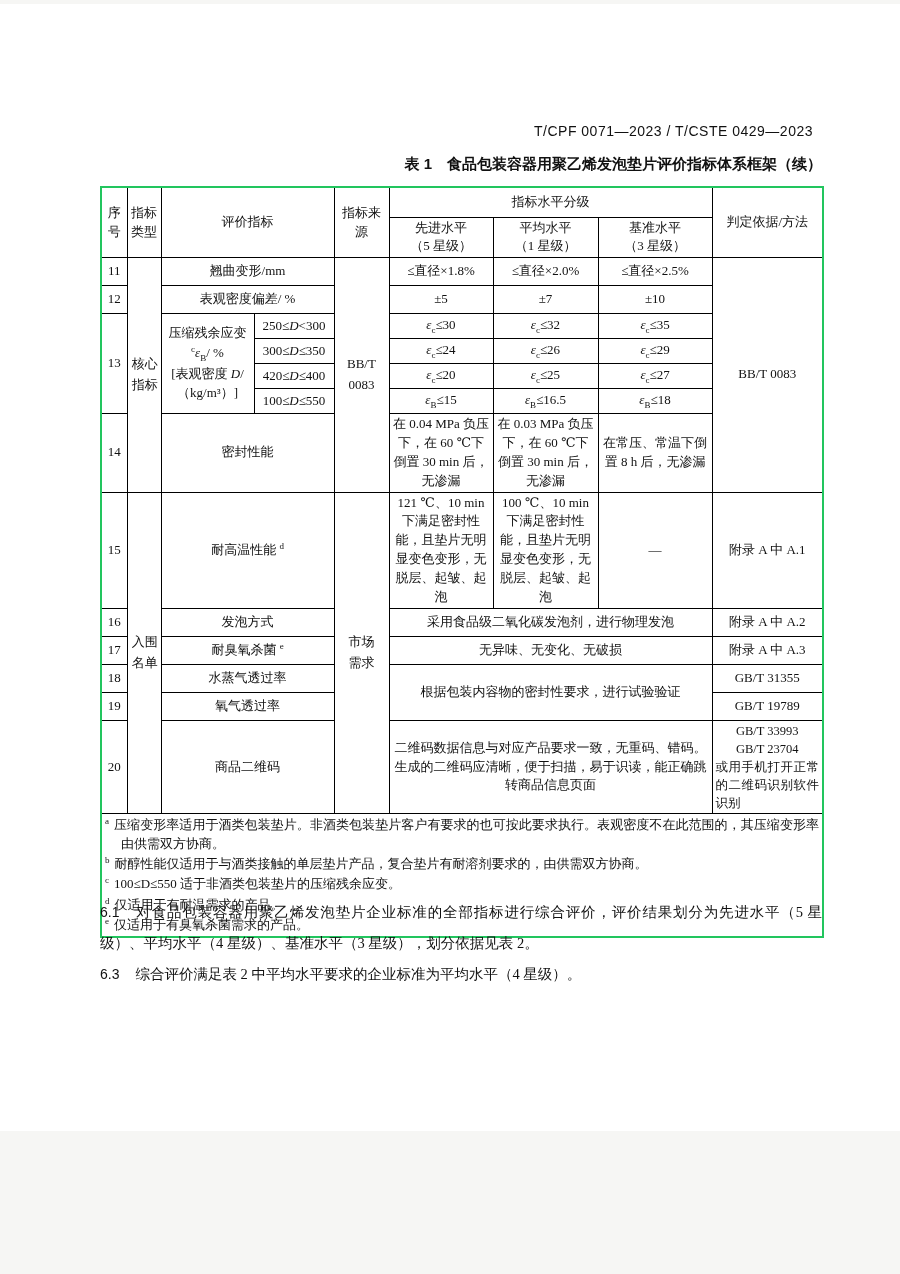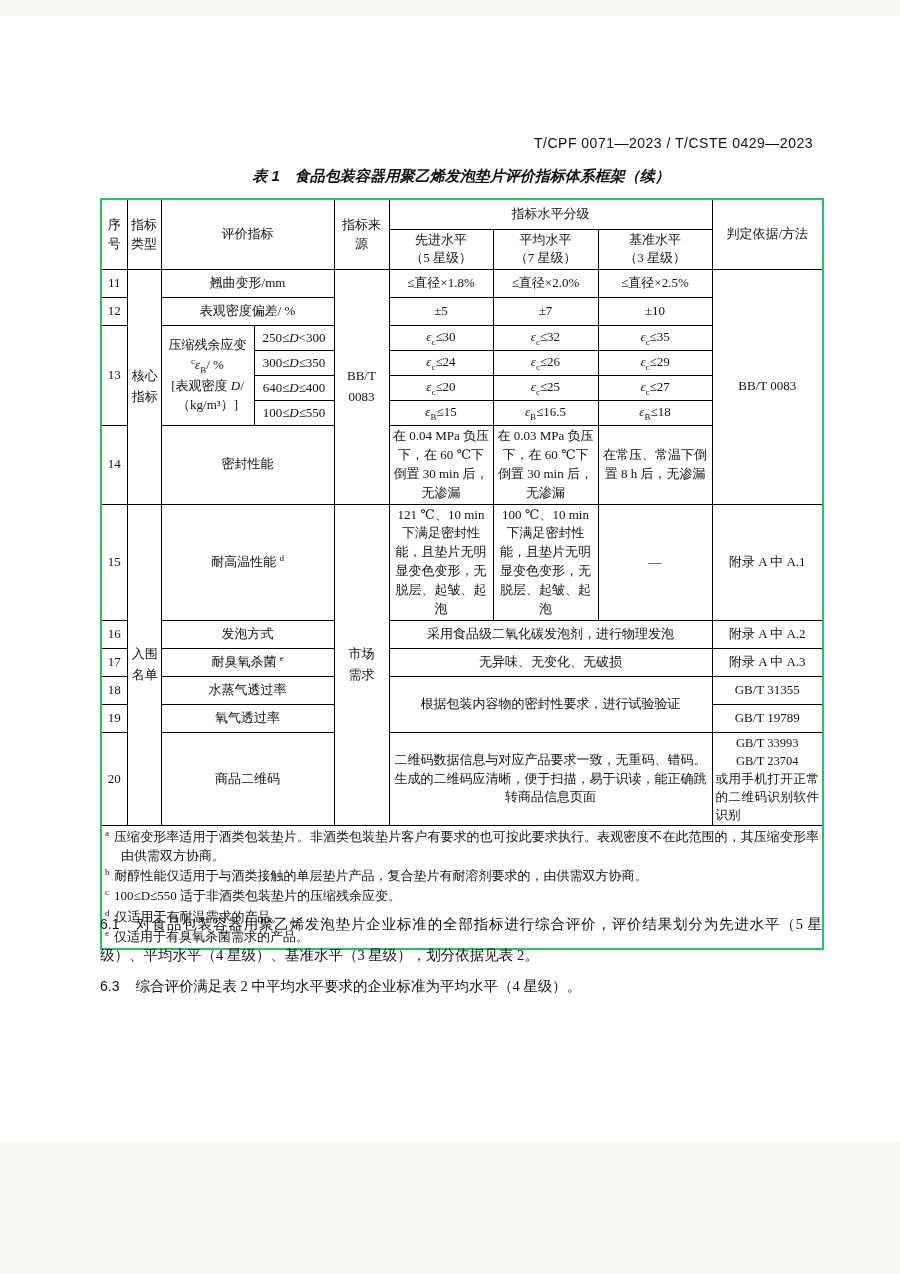--- a/index.html
+++ b/index.html
@@ -1,21 +1,21 @@
 <!DOCTYPE html>
 <html><head>
 <meta charset="utf-8">
 <style>
   html,body{margin:0;padding:0;background:#f6f6f4;}
-  .page{position:relative;width:900px;height:1127px;background:#ffffff;margin:16px auto;
+  .page{position:relative;width:900px;height:1127px;background:#ffffff;margin:4px auto;
         font-family:"Liberation Serif","DejaVu Serif",serif;color:#111;overflow:hidden;}
   .doc-code{position:absolute;top:119px;right:87px;font-family:"Liberation Sans","DejaVu Sans",sans-serif;
         font-size:14px;letter-spacing:.5px;font-weight:500;}
-  .tbl-title{position:absolute;top:151px;left:100px;width:722px;text-align:center;
-        font-family:"Liberation Sans","DejaVu Sans",sans-serif;font-weight:bold;font-size:15px;font-style:italic;}
+  .tbl-title{position:absolute;top:151px;left:100px;width:722px;text-align:right;
+        font-family:"Liberation Sans","DejaVu Sans",sans-serif;font-weight:bold;font-size:15px;}
   table.main{position:absolute;top:182px;left:100px;width:722px;border-collapse:collapse;
         table-layout:fixed;font-size:13px;border:2px solid #22c55e;}
   table.main td{border:1px solid #000;text-align:center;vertical-align:middle;
         padding:1px 3px;line-height:1.45;word-break:break-all;}
   td.just{text-align:justify;text-justify:inter-character;padding:2px 4px;line-height:1.5;}
   td.seal{line-height:1.65;}
   .w2em{display:inline-block;width:2.2em;line-height:1.6;}
   sub{font-size:9px;} sup{font-size:9px;}
   i{font-style:italic;font-family:"Liberation Serif","DejaVu Serif",serif;}
   td.fn-cell{text-align:left;padding:5px 10px 8px 22px;line-height:22px;font-size:13px;}
@@ -63,21 +63,21 @@
         <td colspan="3">指标水平分级</td>
         <td rowspan="2">判定依据/方法</td>
       </tr>
       <tr style="height:34px">
         <td>
           <div>先进水平</div>
           <div>（5 星级）</div>
         </td>
         <td>
           <div>平均水平</div>
-          <div>（7 星级）</div>
+          <div>（1 星级）</div>
         </td>
         <td>
           <div>基准水平</div>
           <div>（3 星级）</div>
         </td>
       </tr>
 
       <tr style="height:28px">
         <td>11</td>
         <td rowspan="7"><span class="w2em">核心指标</span></td>
@@ -112,21 +112,21 @@
       </tr>
 
       <tr style="height:25px">
         <td><span>300≤</span><i>D</i><span>≤350</span></td>
         <td><i>ε</i><sub>c</sub><span>≤24</span></td>
         <td><i>ε</i><sub>c</sub><span>≤26</span></td>
         <td><i>ε</i><sub>c</sub><span>≤29</span></td>
       </tr>
 
       <tr style="height:25px">
-        <td><span>640≤</span><i>D</i><span>≤400</span></td>
+        <td><span>420≤</span><i>D</i><span>≤400</span></td>
         <td><i>ε</i><sub>c</sub><span>≤20</span></td>
         <td><i>ε</i><sub>c</sub><span>≤25</span></td>
         <td><i>ε</i><sub>c</sub><span>≤27</span></td>
       </tr>
 
       <tr style="height:25px">
         <td><span>100≤</span><i>D</i><span>≤550</span></td>
         <td><i>ε</i><sub>B</sub><span>≤15</span></td>
         <td><i>ε</i><sub>B</sub><span>≤16.5</span></td>
         <td><i>ε</i><sub>B</sub><span>≤18</span></td>

